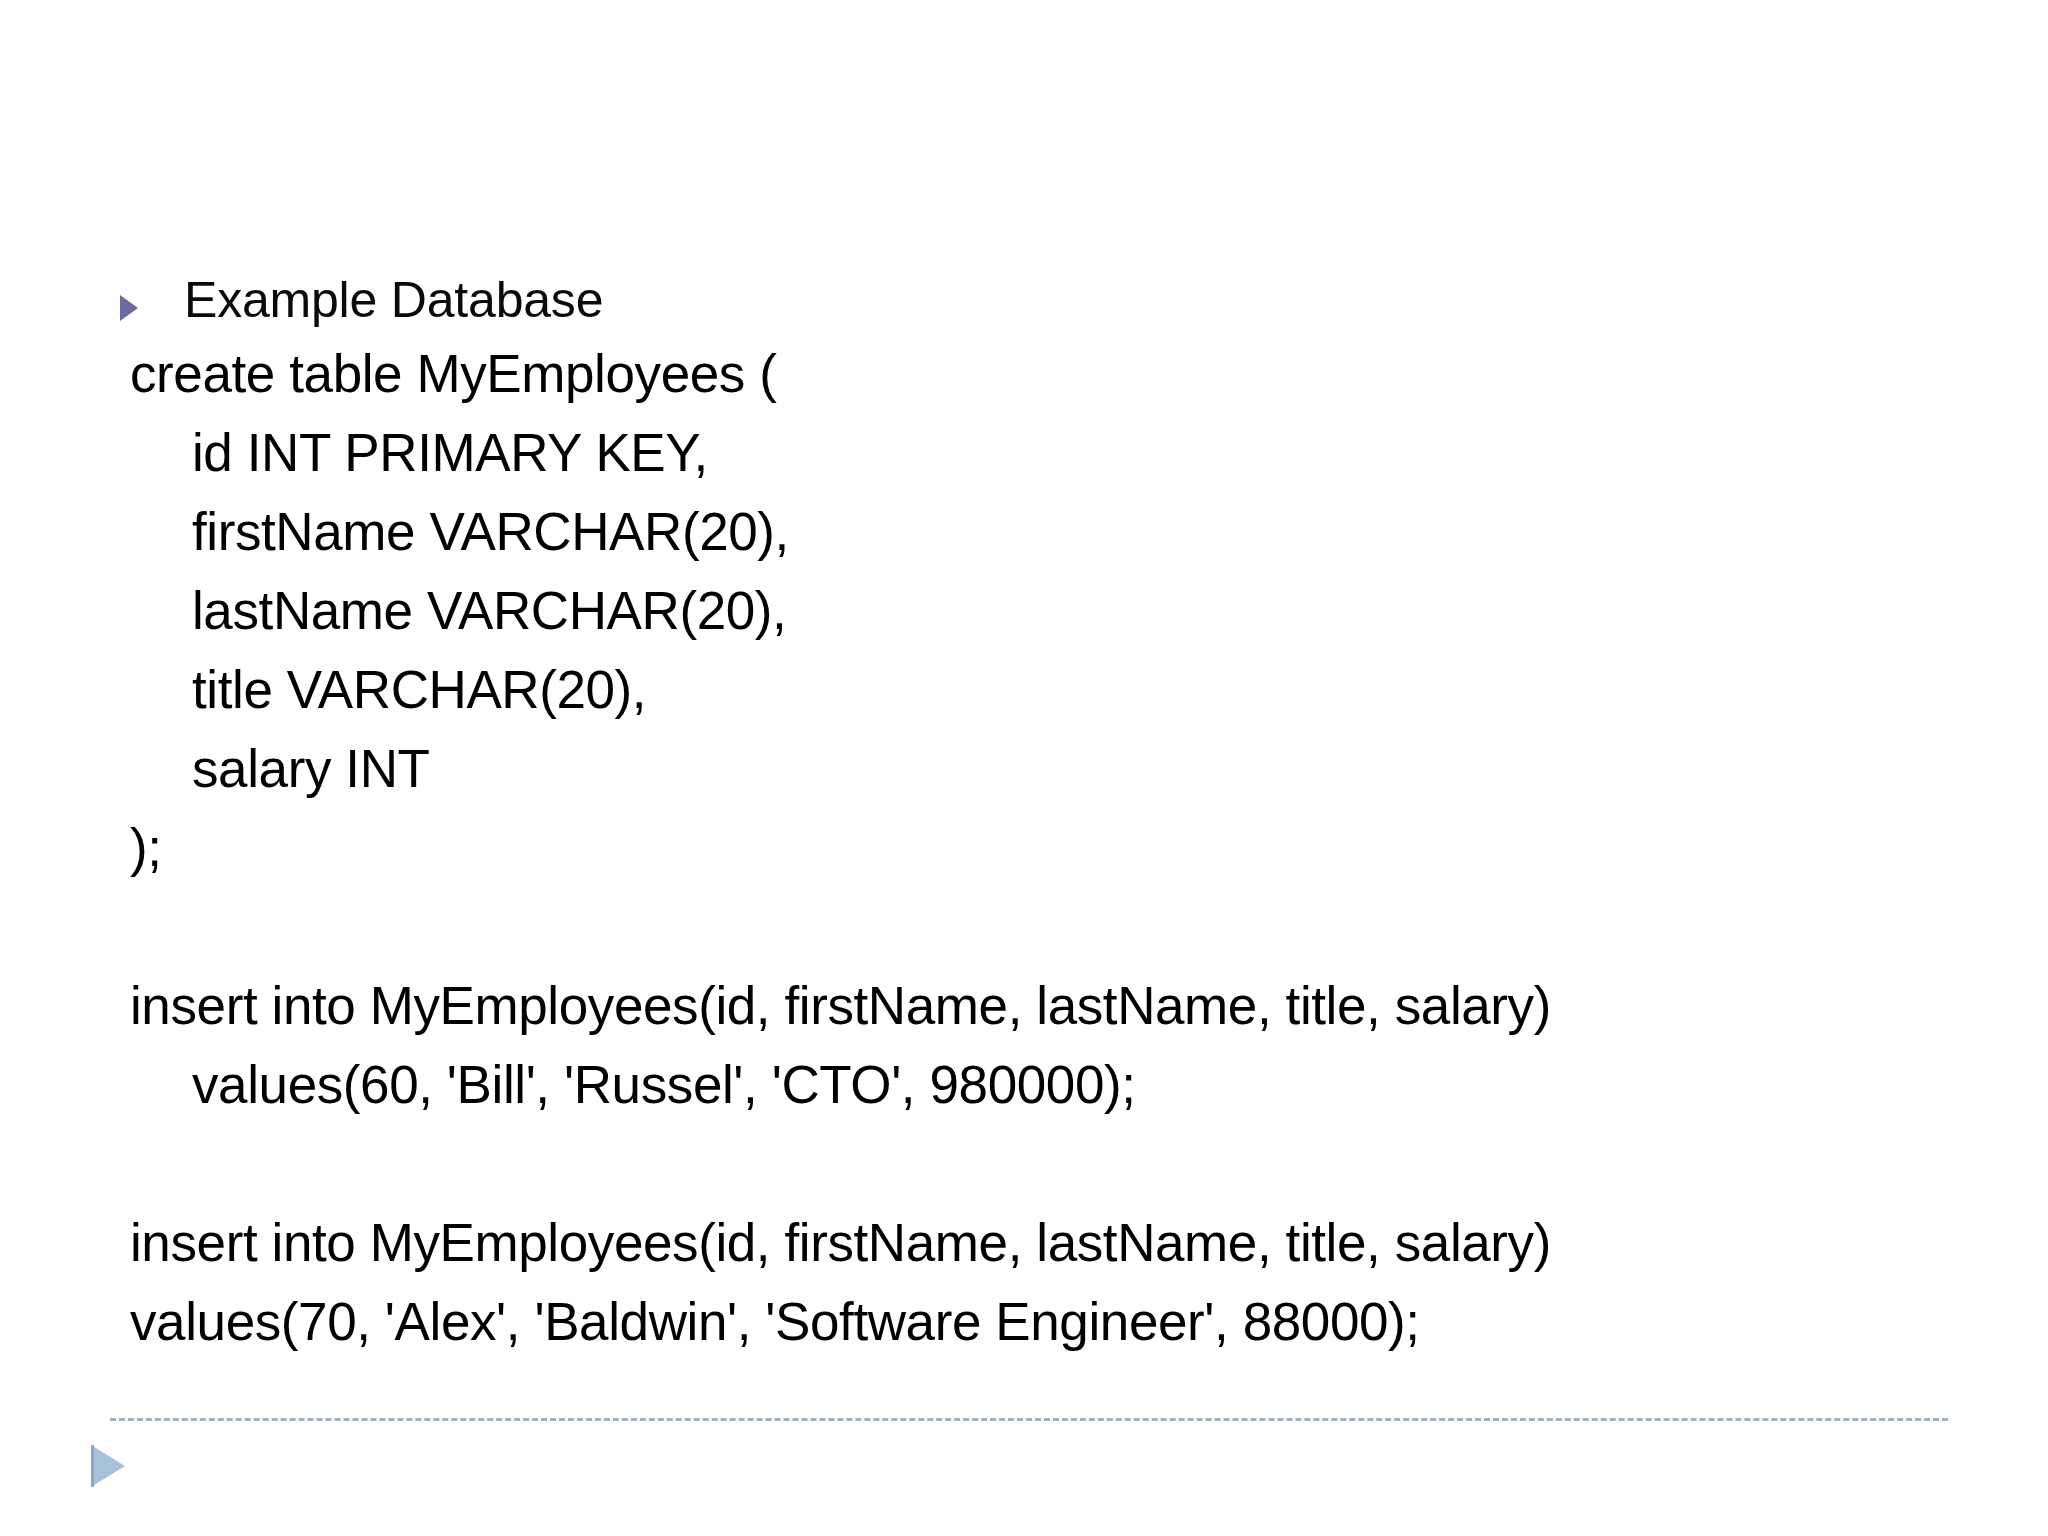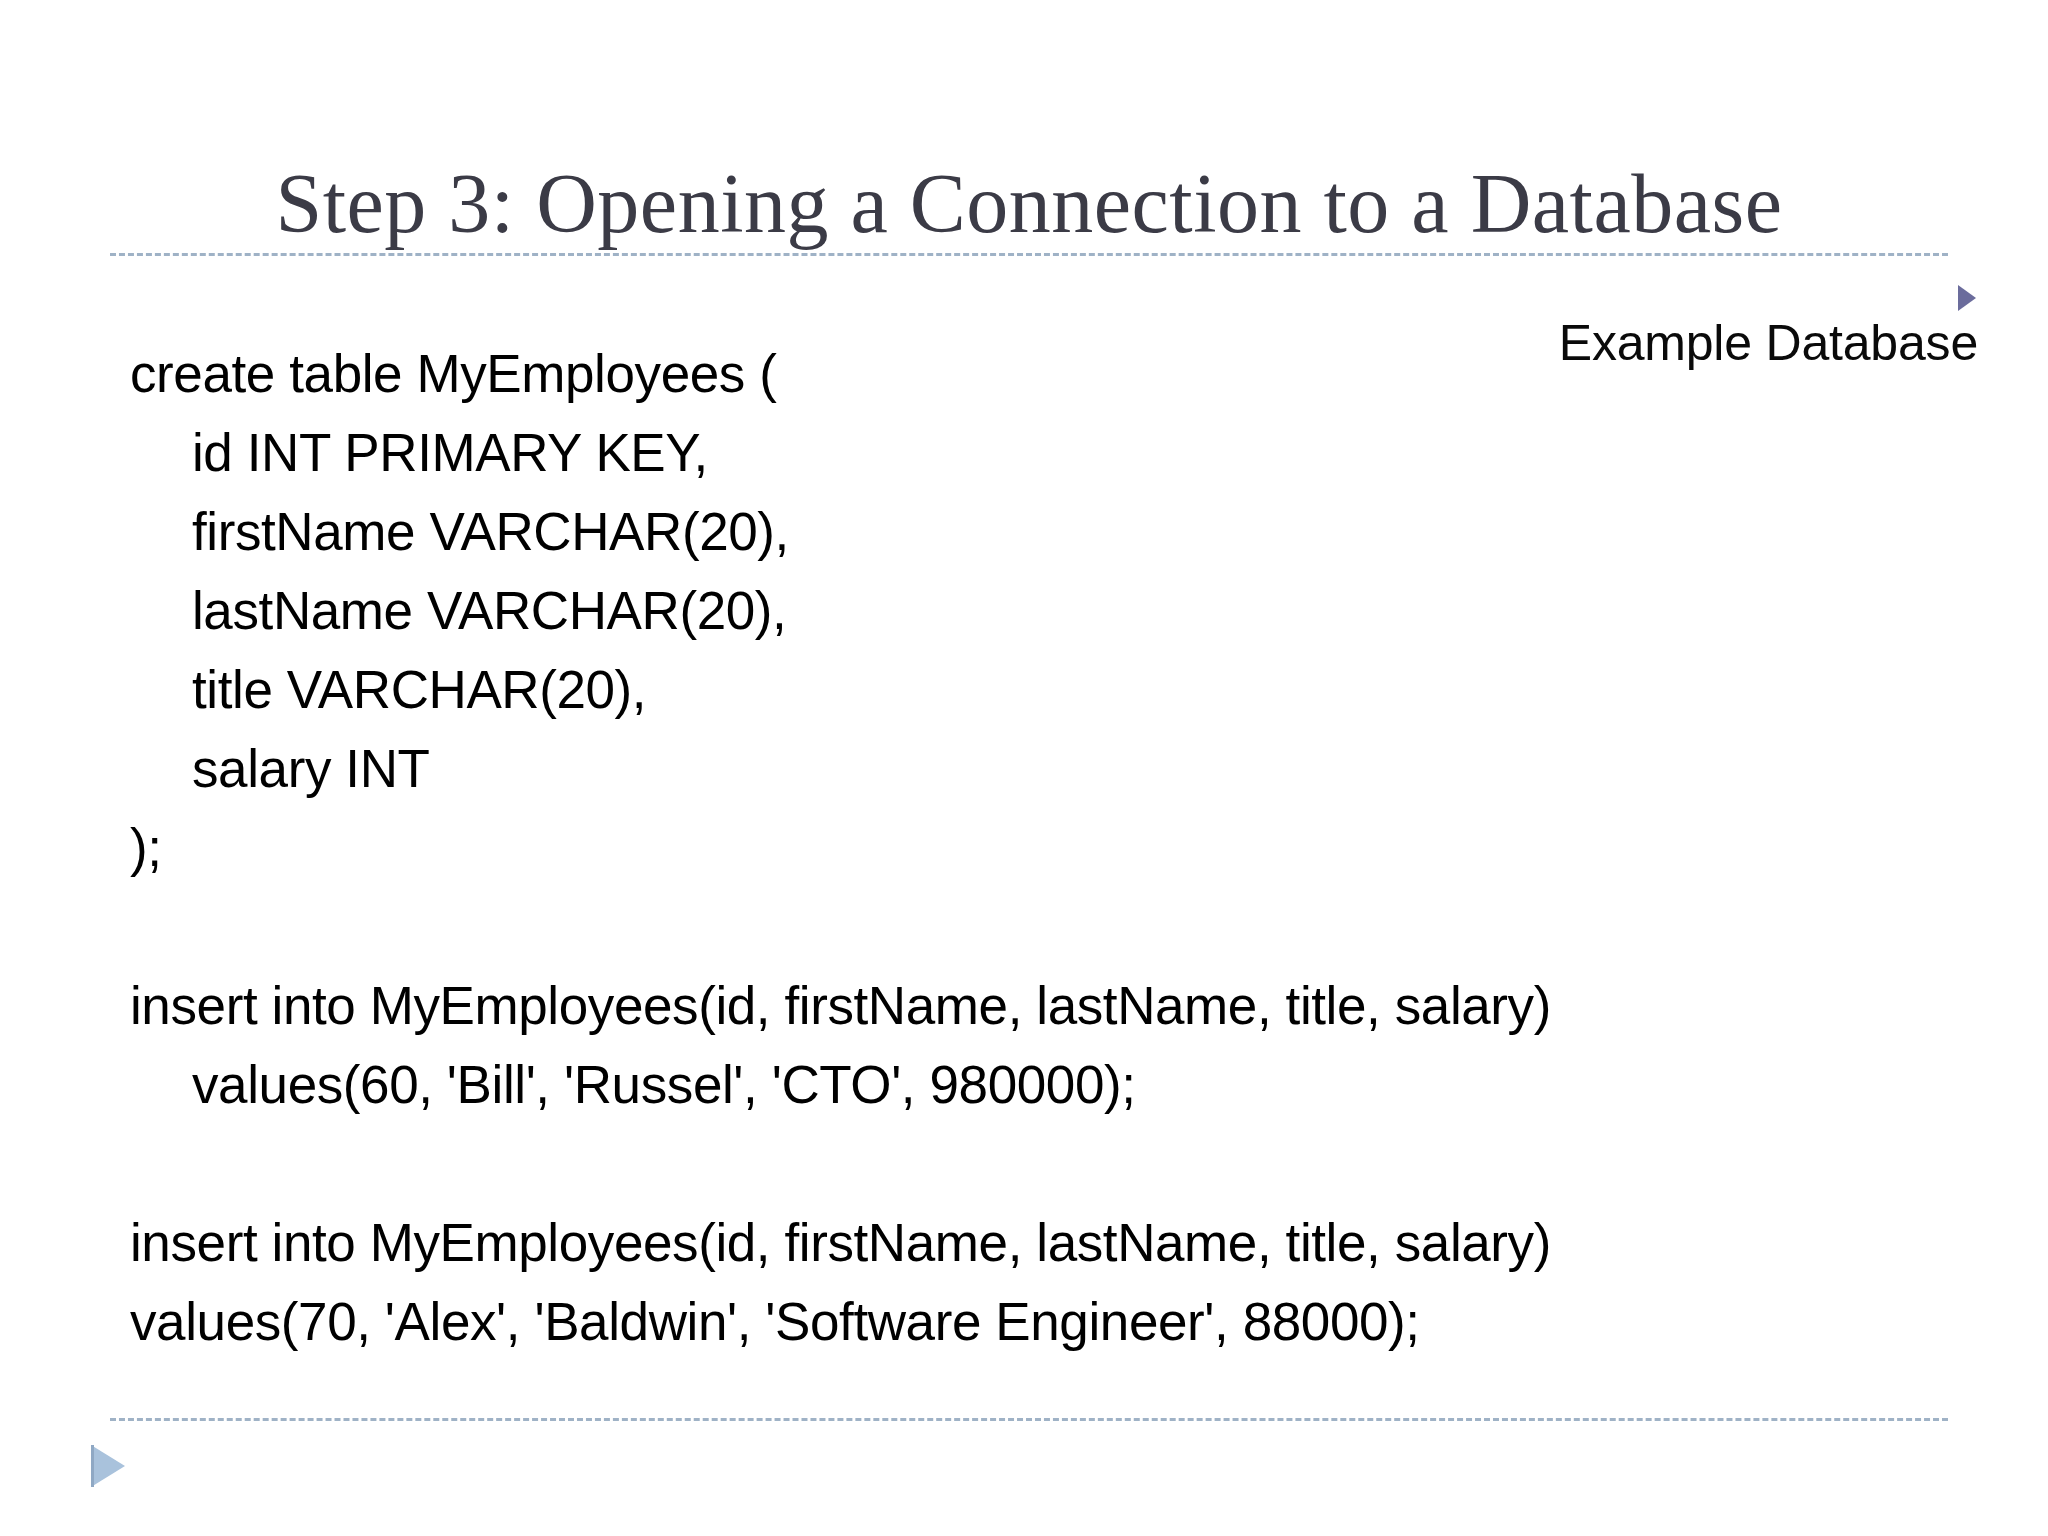--- a/index.html
+++ b/index.html
@@ -52,23 +52,22 @@
   
   .body-area {
     position: absolute;
     left: 118px;
     top: 268px;
     width: 1860px;
   }
 
   .bullet-row {
     display: flex;
-    align-items: flex-end;
+    align-items: center;
     height: 64px;
-    flex-direction: column;
   }
   .bullet-marker {
     flex: 0 0 auto;
     width: 22px;
     height: 28px;
     margin-top: 16px;
     margin-right: 0;
   }
   .bullet-marker svg { display: block; }
   .bullet-text {
@@ -112,24 +111,20 @@
     width: 40px;
     height: 46px;
   }
   .footer-arrow svg { display: block; }
 </style>
 </head>
 <body>
 
 <div class="slide">
 
-  <div class="title-block">
-    <h1 class="slide-title">Step 3: Opening a Connection to a Database</h1>
-    <div class="title-rule"></div>
-  </div>
 
   <div class="body-area">
 
     <div class="bullet-row">
       <span class="bullet-marker">
         <svg width="22" height="28" viewBox="0 0 22 28" xmlns="http://www.w3.org/2000/svg">
           <polygon points="2,1 20,14 2,27" fill="#6b6c9c"></polygon>
         </svg>
       </span>
       <span class="bullet-text">Example Database</span>

